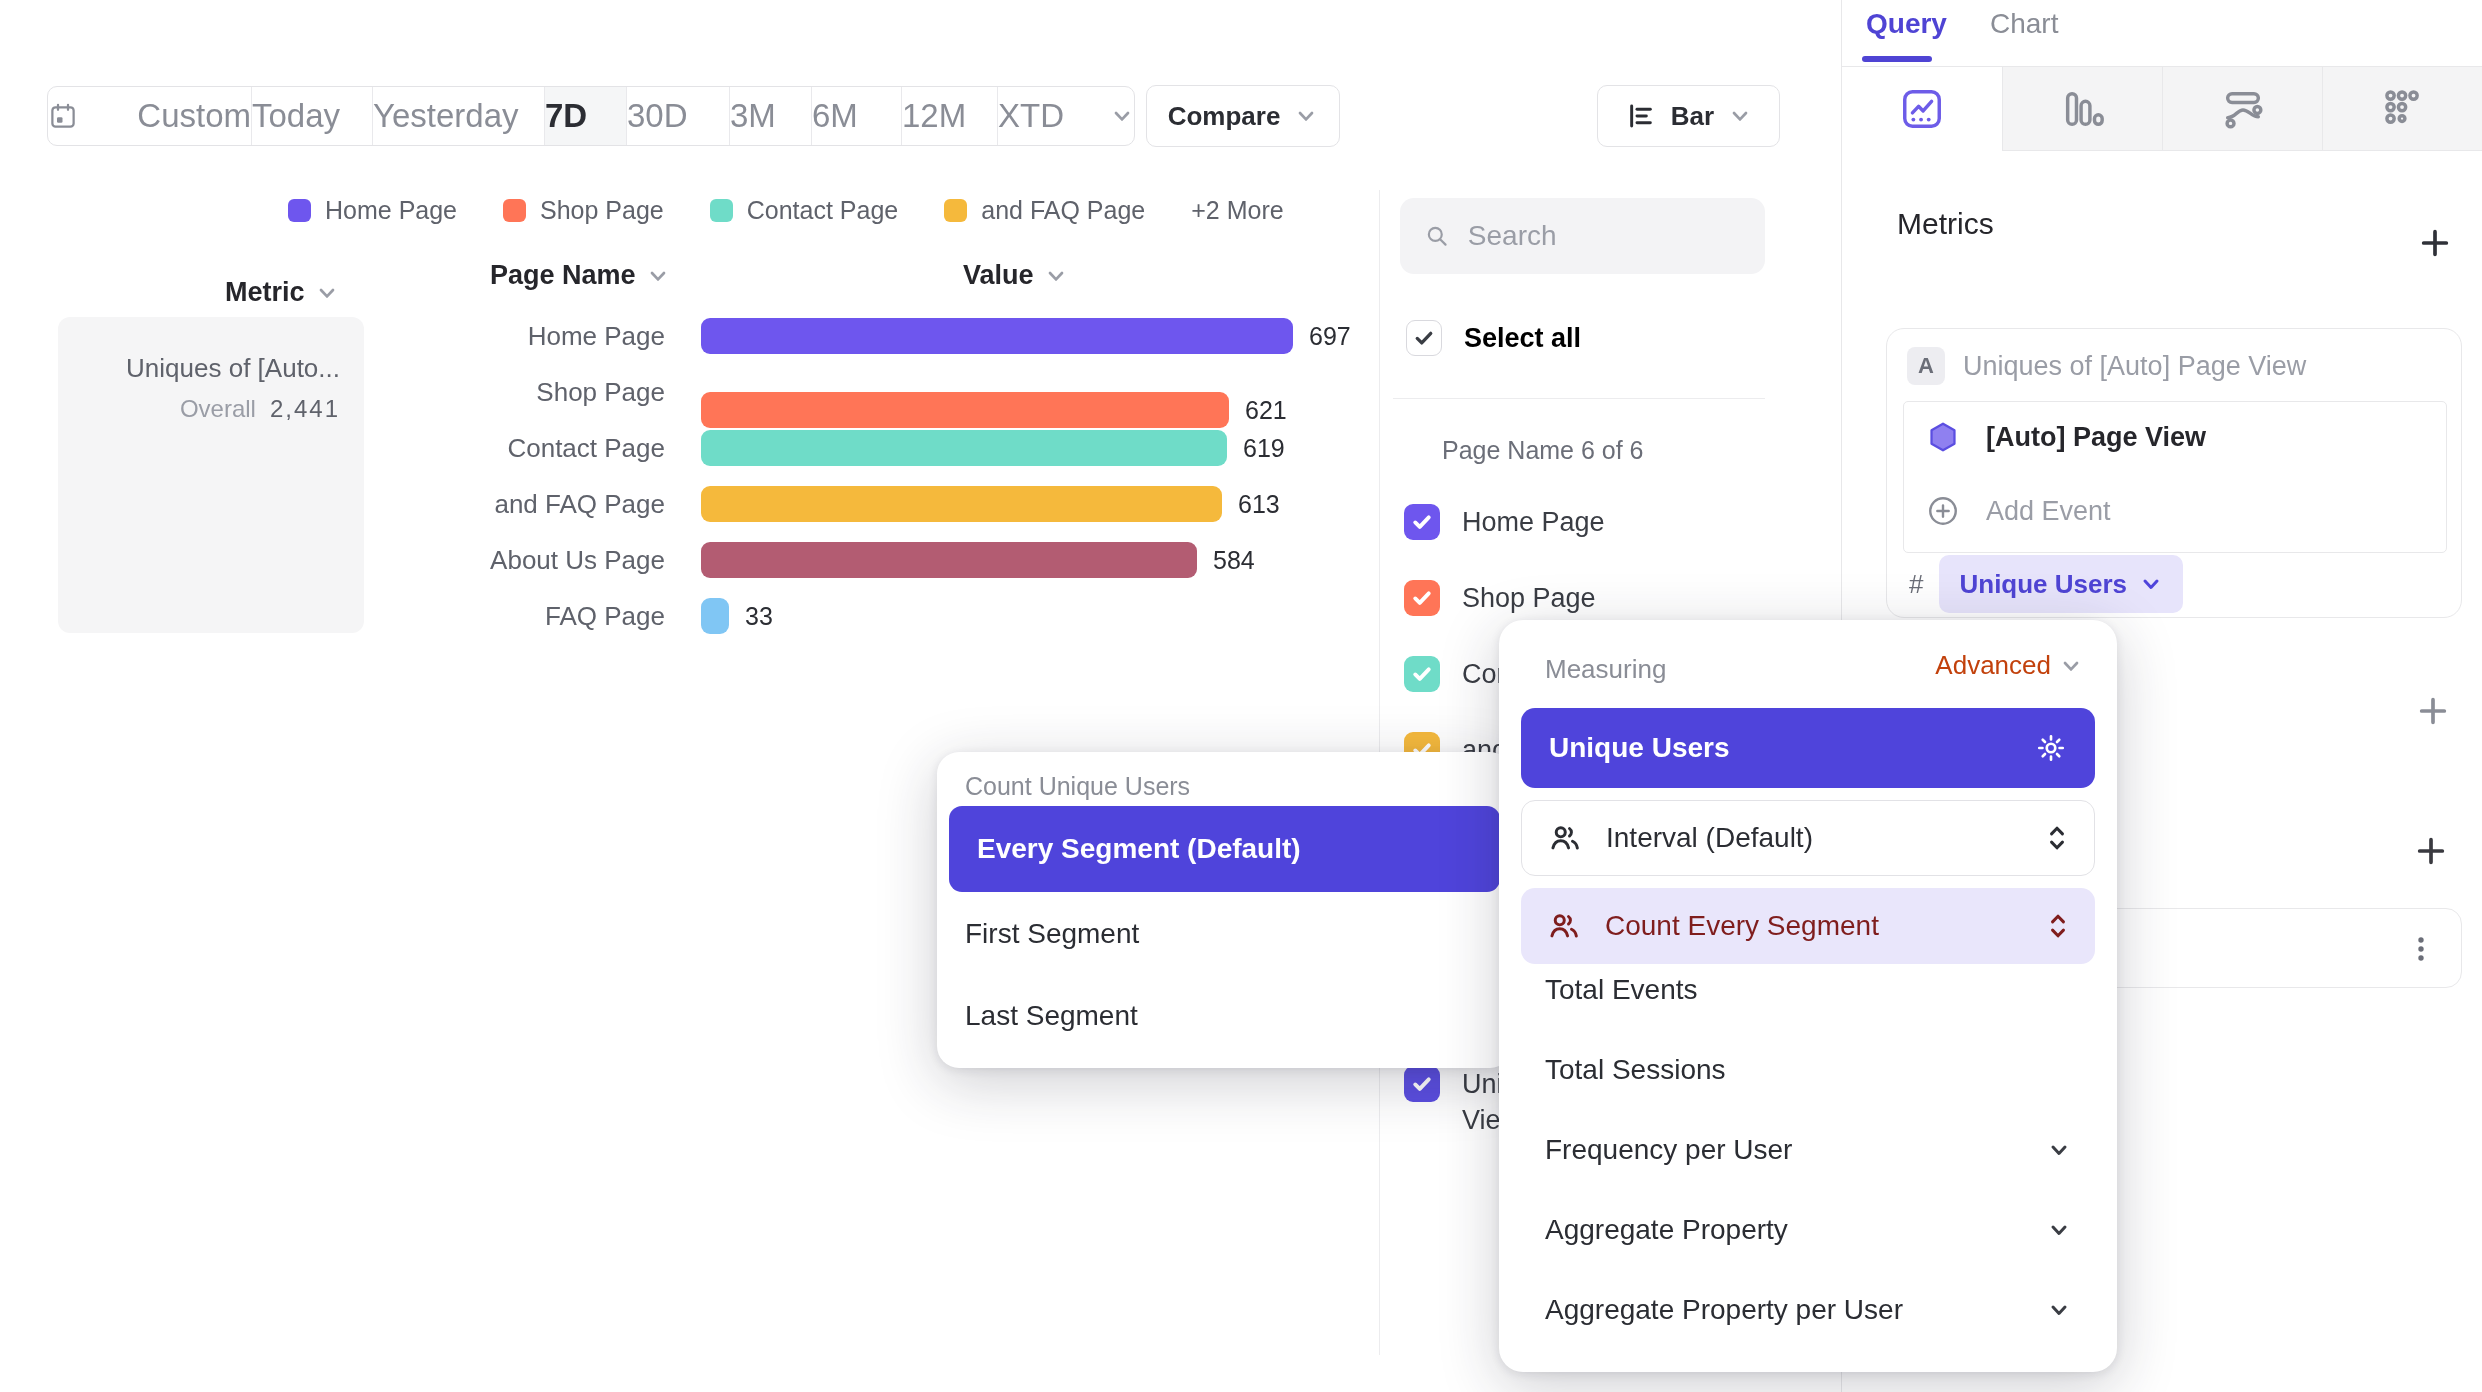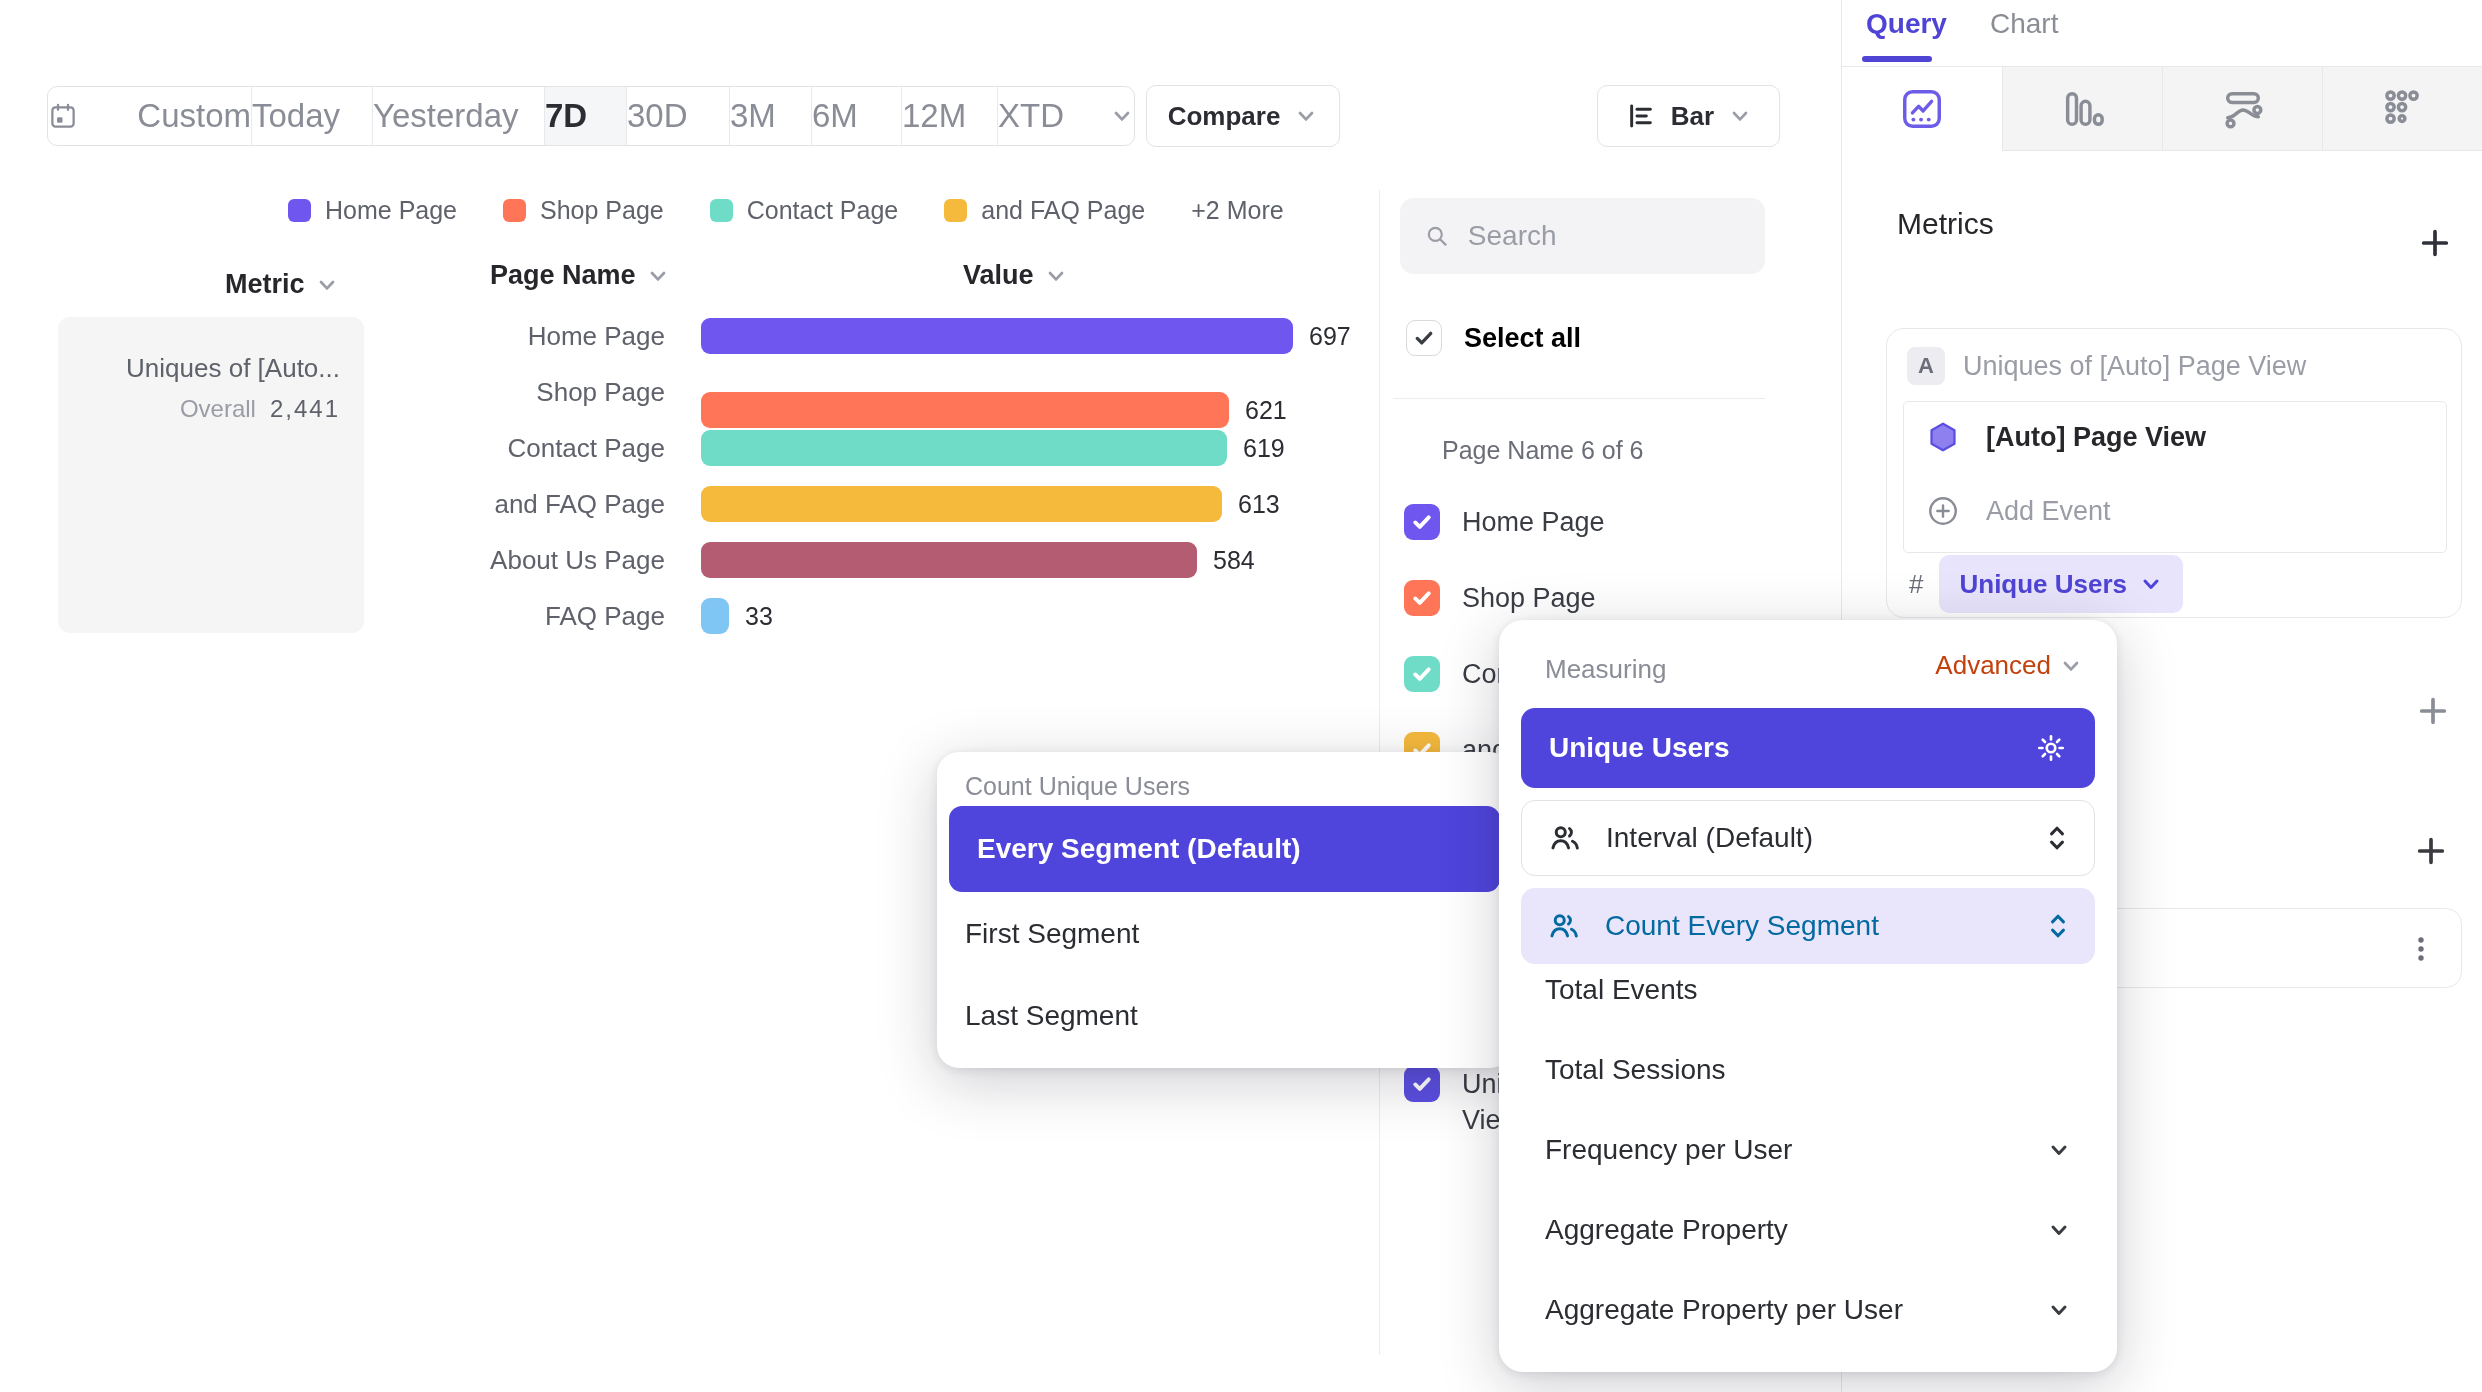--- a/index.html
+++ b/index.html
@@ -153,21 +153,21 @@
       <span class="swatch" style="background: rgb(111, 220, 200);"></span>
       <span>Contact Page</span>
     </div>
   <div class="legend-item">
       <span class="swatch" style="background: rgb(245, 185, 60);"></span>
       <span>and FAQ Page</span>
     </div>
   <div class="legend-more">+2 More</div>
 </div>
 
-<div class="abs col-header" style="left:225px; top:269px;">
+<div class="abs col-header" style="left:225px; top:277px;">
   <span>Metric</span>
   <svg class="chev" viewBox="0 0 16 16">
       <path d="M4 6l4 4.3L12 6"></path>
     </svg>
 </div>
 <div class="abs col-header" style="left:490px; top:260px;">
   <span>Page Name</span>
   <svg class="chev" viewBox="0 0 16 16">
       <path d="M4 6l4 4.3L12 6"></path>
     </svg>
@@ -428,21 +428,21 @@
         <path d="M15.2 5.4a3.2 3.2 0 0 1 0 5.2"></path>
         <path d="M17.3 14.3c1.8.8 3 2.4 3.4 4.7"></path>
       </svg>
     <span>Interval (Default)</span>
     <svg class="stepper" viewBox="0 0 16 22">
         <path d="M4 8l4-4.2L12 8"></path>
         <path d="M4 14l4 4.2L12 14"></path>
       </svg>
   </div>
 
-  <div class="ctl-row" style="position:absolute; left:22px; top:268px; width:574px; height:76px; background:#e9e6fb; color:#0369a1;">
+  <div class="ctl-row" style="position:absolute; left:22px; top:268px; width:574px; height:76px; background:#e9e6fb; color:#7f1d1d;">
     <svg class="ppl" viewBox="0 0 24 24">
         <circle cx="9" cy="8" r="3.2"></circle>
         <path d="M3.5 19c.8-3.2 2.9-5 5.5-5s4.7 1.8 5.5 5"></path>
         <path d="M15.2 5.4a3.2 3.2 0 0 1 0 5.2"></path>
         <path d="M17.3 14.3c1.8.8 3 2.4 3.4 4.7"></path>
       </svg>
     <span>Count Every Segment</span>
     <svg class="stepper" viewBox="0 0 16 22">
         <path d="M4 8l4-4.2L12 8"></path>
         <path d="M4 14l4 4.2L12 14"></path>

